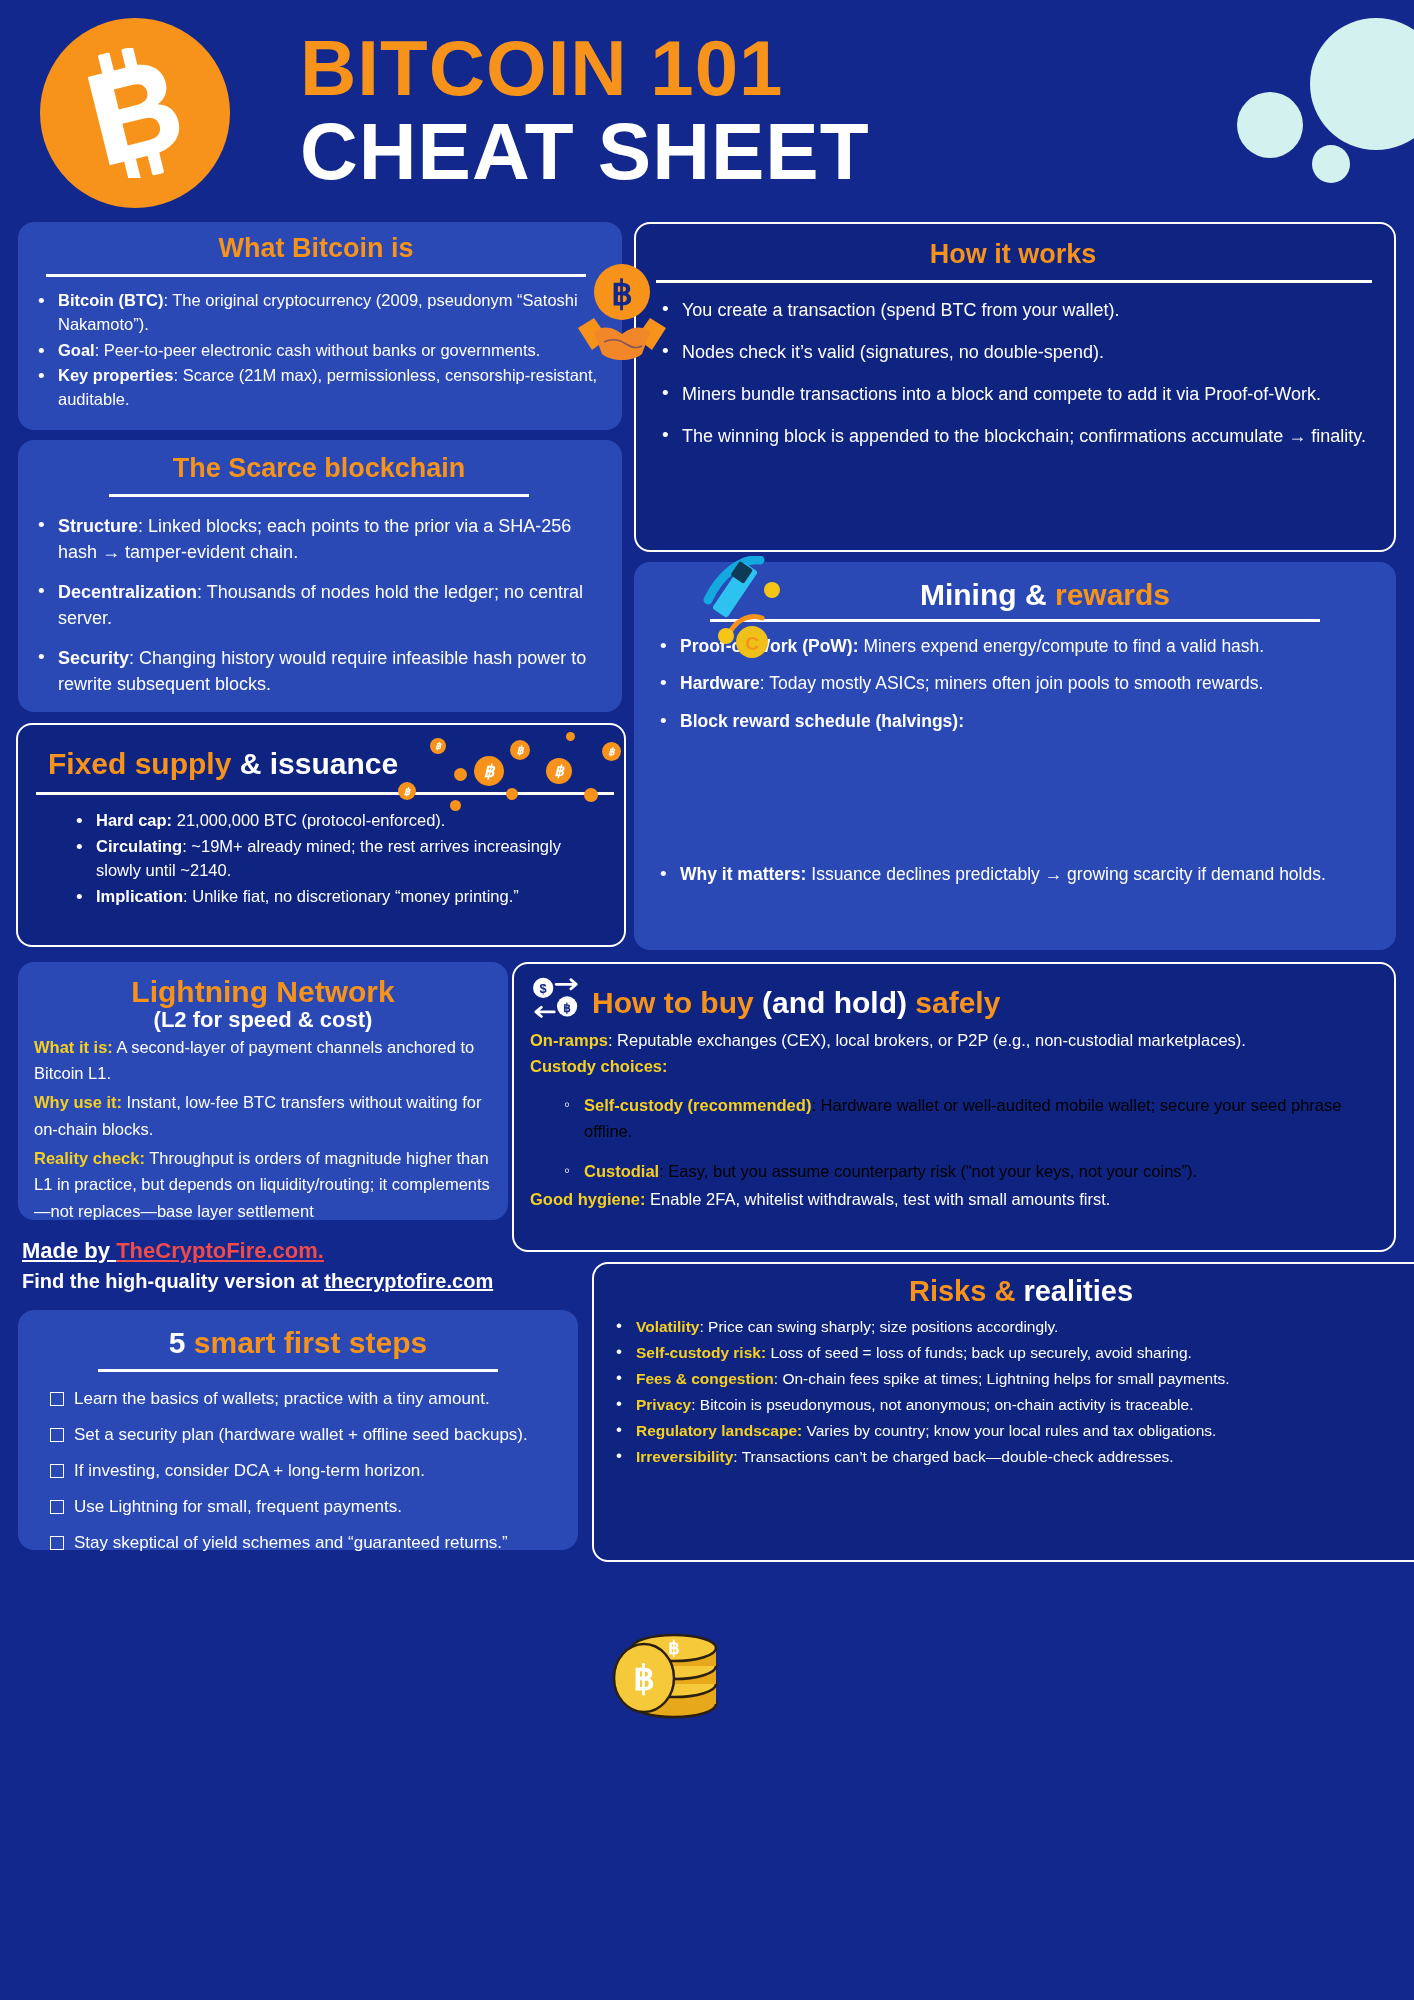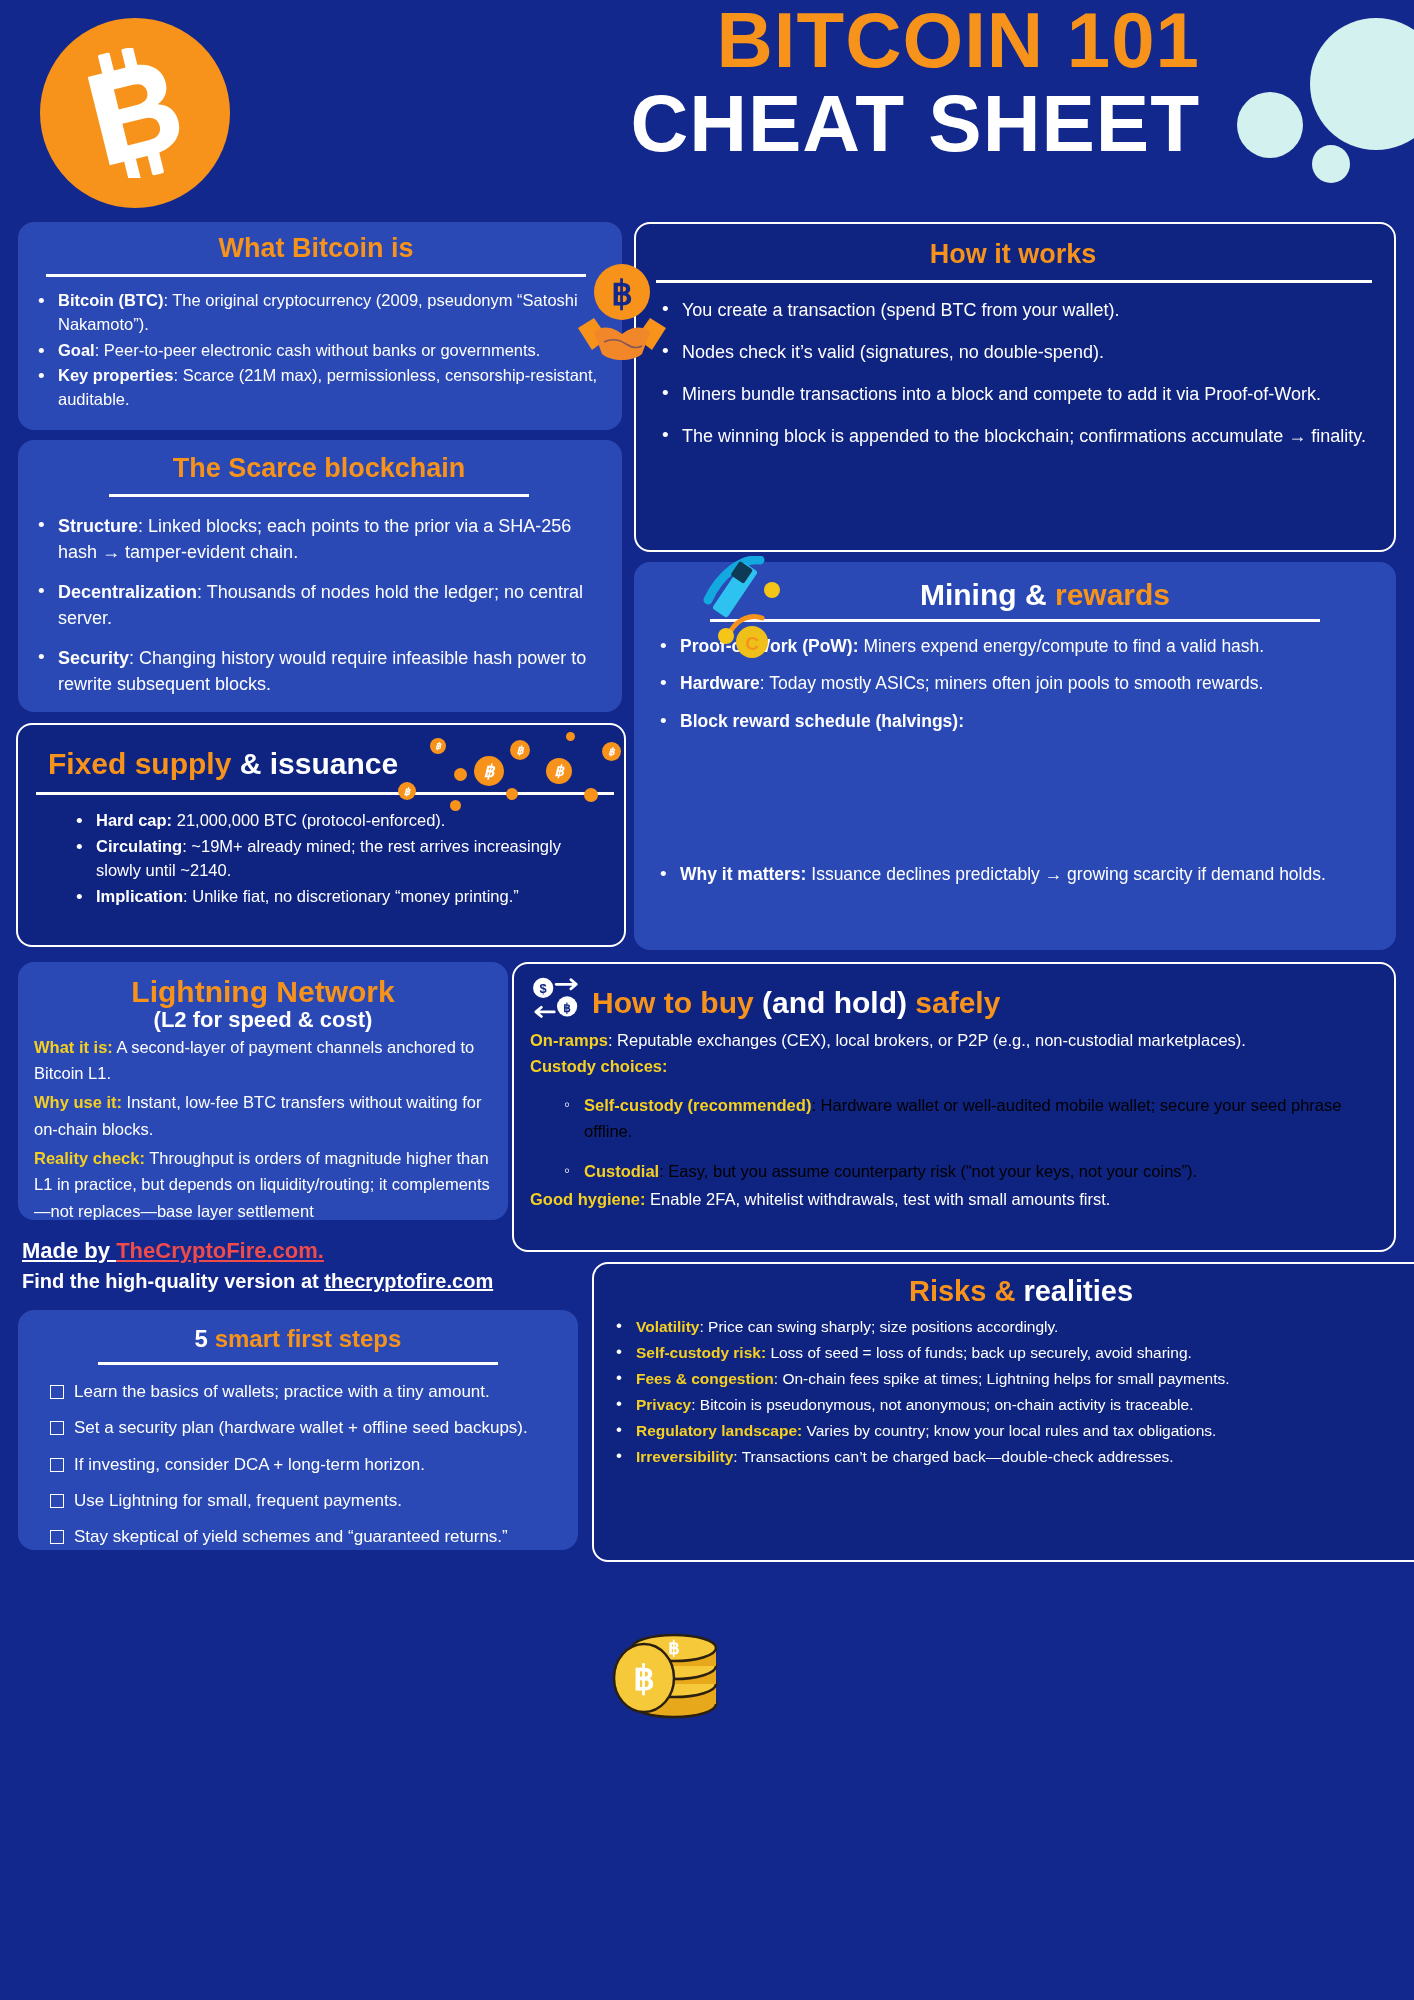--- a/index.html
+++ b/index.html
@@ -20,21 +20,21 @@
 
   
   .header { position: absolute; top: 0; left: 0; width: 1414px; height: 212px; }
   .btc-logo {
     position: absolute; left: 40px; top: 18px;
     width: 190px; height: 190px; border-radius: 50%;
     background: #f7931a;
     display: flex; align-items: center; justify-content: center;
   }
   .btc-logo svg { width: 118px; height: 130px; }
-  .title-wrap { position: absolute; left: 300px; top: 0; width: 900px; text-align: right; }
+  .title-wrap { position: absolute; left: 300px; top: 28px; width: 900px; text-align: left; }
   .title-1 {
     font-size: 78px; font-weight: 800; color: #f7931a;
     letter-spacing: 1px; line-height: 1.05; white-space: nowrap;
   }
   .title-2 {
     font-size: 80px; font-weight: 800; color: #ffffff;
     letter-spacing: 1px; line-height: 1.05; white-space: nowrap;
   }
 
   
@@ -124,21 +124,21 @@
 
   
   #madeby { position: absolute; left: 22px; top: 1238px; width: 560px; }
   #madeby .l1 { font-size: 22px; font-weight: 700; color: #ffffff; }
   #madeby .l1 .dom { color: #ef4b4b; text-decoration: underline; }
   #madeby .l1 .mb { text-decoration: underline; }
   #madeby .l2 { font-size: 20px; font-weight: 700; color: #ffffff; margin-top: 6px; }
 
   
   #card-steps .inner { padding: 16px 16px 10px 16px; }
-  #card-steps .card-title { font-size: 24px; }
+  #card-steps .card-title { font-size: 30px; }
   #card-steps .rule { width: 400px; }
   #card-steps ul { list-style: none; margin-top: 16px; margin-left: 16px; }
   #card-steps li { color: #ffffff; font-size: 17px; line-height: 1.3; margin-bottom: 14px; position: relative; padding-left: 24px; }
   #card-steps li::before {
     content: ""; position: absolute; left: 0; top: 4px;
     width: 12px; height: 12px; border: 1.6px solid #ffffff;
   }
 
   
   #card-risks .inner { padding: 12px 18px 8px 16px; }

